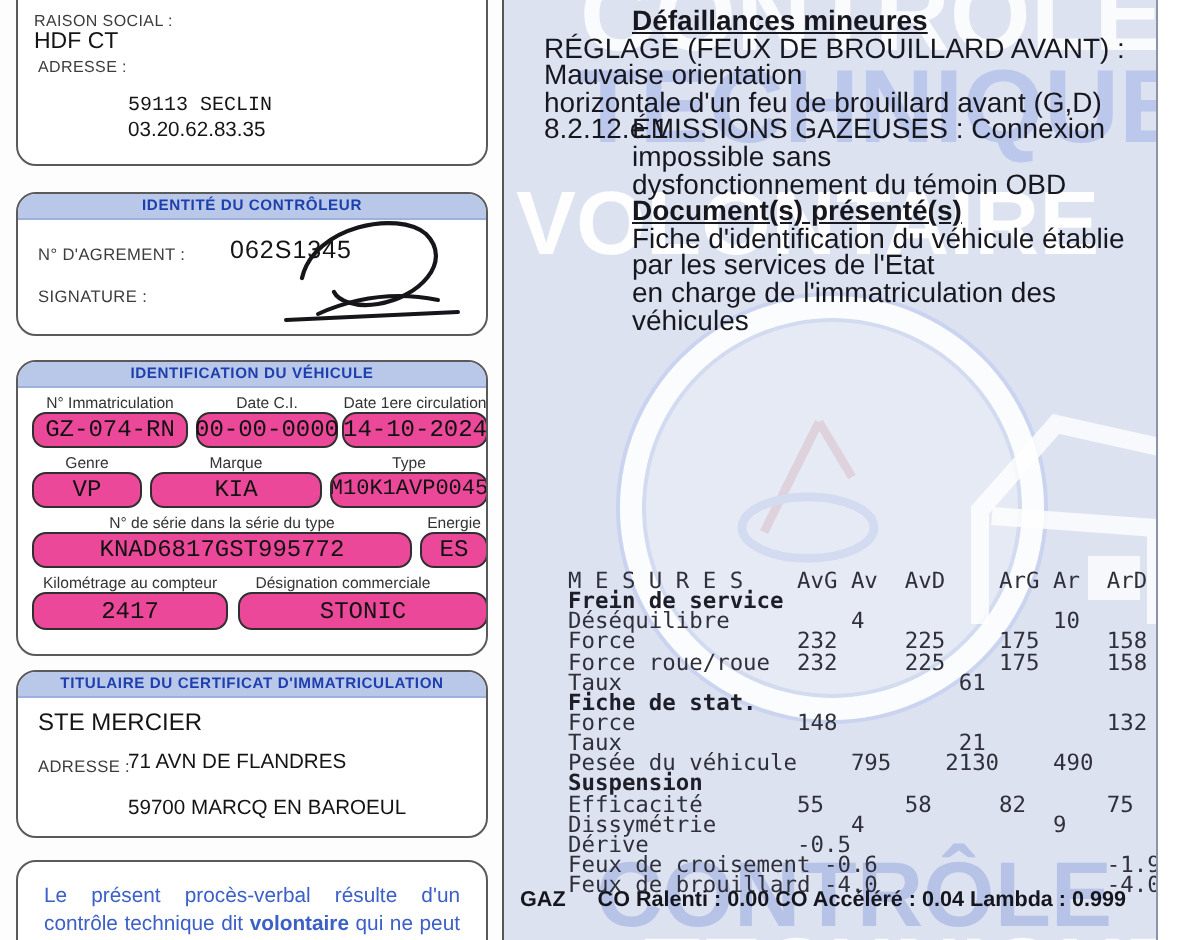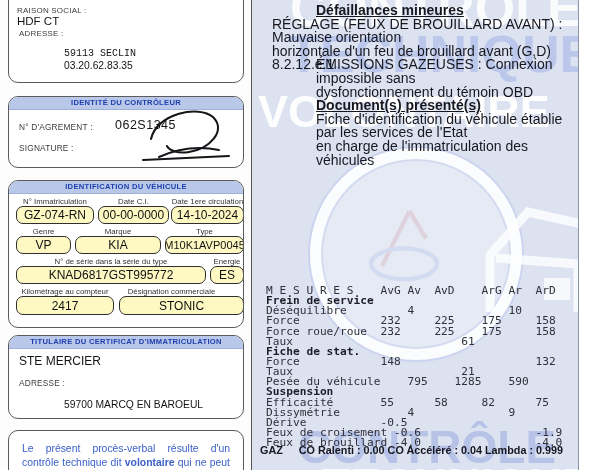--- a/index.html
+++ b/index.html
@@ -10,23 +10,23 @@
   
   .left-page{position:absolute;left:0;top:0;width:251px;height:470px;background:#fdfdfd;
              border-right:1px solid #555;}
   .box{position:absolute;left:8px;width:236px;background:#fff;
        border:1.3px solid #5a5a5a;border-radius:10px;box-sizing:border-box;overflow:hidden;}
   .band{height:12px;background:#b9c7e9;border-bottom:1px solid #9fb0dd;
         text-align:center;font-size:7.6px;font-weight:bold;color:#1d3fae;
         letter-spacing:.3px;line-height:12px;border-radius:8px 8px 0 0;}
   .lbl{position:absolute;font-size:8px;color:#3c3c3c;letter-spacing:.2px;}
   .val{position:absolute;font-size:11.5px;color:#141414;}
-  .field{position:absolute;border:1.4px solid #2f2f2f;border-radius:7px;background:#fef9c3;
+  .field{position:absolute;border:1.4px solid #2f2f2f;border-radius:7px;background:#ec4899;
          display:flex;align-items:center;justify-content:center;
-         font-size:12px;color:#111;box-sizing:border-box;white-space:nowrap;}
+         font-size:12px;color:#111;box-sizing:border-box;white-space:nowrap;font-family:Liberation Mono, monospace;}
   .flabel{position:absolute;font-size:7.8px;color:#333;text-align:center;white-space:nowrap;}
 
   
   .right-page{position:absolute;left:252px;top:0;width:326px;height:470px;
               background:#dde2f1;border-right:1px solid #8d93a6;overflow:hidden;}
   .wm{position:absolute;font-weight:800;white-space:nowrap;z-index:0;
       font-family:"Liberation Sans",sans-serif;}
   .wm-white{color:rgba(255,255,255,.85);}
   .wm-blue{color:rgba(183,197,234,.9);}
   .stamp-circle{position:absolute;left:58px;top:148px;width:190px;height:190px;
@@ -39,21 +39,21 @@
 
   .defects{position:absolute;left:0;top:2px;width:322px;padding:2px 2px 0 20px;z-index:2;
            font-size:14px;color:#17171f;line-height:13.6px;box-sizing:border-box;}
   .d-title{font-weight:bold;text-decoration:underline;margin-left:44px;}
   .d-item{display:flex;}
   .d-code{width:44px;flex:0 0 44px;}
   .d-text{white-space:pre-line;}
 
   .mesures{position:absolute;left:0;top:286px;width:326px;z-index:2;
            font-family:"DejaVu Sans Mono","Liberation Mono",monospace;
-           font-size:11.2px;line-height:10.15px;color:#30303a;padding-left:14px;
+           font-size:11.2px;line-height:10.15px;color:#30303a;padding-left:32px;
            box-sizing:border-box;}
   .mrow{white-space:pre;height:10.15px;}
   .mrow.bold{font-weight:bold;color:#1e1e28;}
   .gaz{position:absolute;left:8px;top:444px;z-index:2;font-size:10.8px;font-weight:bold;
        color:#15151d;white-space:nowrap;}
   .gaz .g-label{margin-right:16px;}
 
   
   .mention{font-size:10.4px;line-height:13.5px;color:#3c60c8;text-align:justify;
            padding:11px 13px;}
@@ -118,20 +118,21 @@
       <div class="field" style="left:7px;top:115px;width:98px;height:19px;">2417</div>
 
       <div class="flabel" style="left:100px;top:106px;width:125px;">Désignation commerciale</div>
       <div class="field" style="left:110px;top:115px;width:125px;height:19px;">STONIC</div>
     </div>
 
     <div class="box" style="top:335px;height:84px;">
       <div class="band">TITULAIRE DU CERTIFICAT D'IMMATRICULATION</div>
       <div class="val" style="left:10px;top:18px;font-size:12px;">STE MERCIER</div>
       <div class="lbl" style="left:10px;top:42px;font-size:8.3px;">ADRESSE :</div>
+      <div class="val" style="left:55px;top:40px;font-size:10.3px;">71 AVN DE FLANDRES</div>
       <div class="val" style="left:55px;top:63px;font-size:10.3px;">59700 MARCQ EN BAROEUL</div>
     </div>
 
     <div class="box" style="top:430px;height:60px;">
       <div class="mention"><span>Le présent procès-verbal résulte d'un contrôle technique dit </span><b>volontaire</b><span> qui ne peut être assimilé au contrôle technique obligatoire prévu par le</span></div>
     </div>
   </div>
 
   <div class="right-page">
 
@@ -172,21 +173,21 @@
     <div class="mesures">
       <div class="mrow">M E S U R E S    AvG Av  AvD    ArG Ar  ArD</div>
       <div class="mrow bold">Frein de service</div>
       <div class="mrow">Déséquilibre         4              10</div>
       <div class="mrow">Force            232     225    175     158</div>
       <div class="mrow">Force roue/roue  232     225    175     158</div>
       <div class="mrow">Taux                         61</div>
       <div class="mrow bold">Fiche de stat.</div>
       <div class="mrow">Force            148                    132</div>
       <div class="mrow">Taux                         21</div>
-      <div class="mrow">Pesée du véhicule    795    1285    590</div>
+      <div class="mrow">Pesée du véhicule    795    2130    490</div>
       <div class="mrow bold">Suspension</div>
       <div class="mrow">Efficacité       55      58     82      75</div>
       <div class="mrow">Dissymétrie          4              9</div>
       <div class="mrow">Dérive           -0.5</div>
       <div class="mrow">Feux de croisement -0.6                 -1.9</div>
       <div class="mrow">Feux de brouillard -4.0                 -4.0</div>
     </div>
 
     <div class="gaz">
       <span class="g-label">GAZ</span><span>CO Ralenti : 0.00 CO Accéléré : 0.04 Lambda : 0.999</span>

